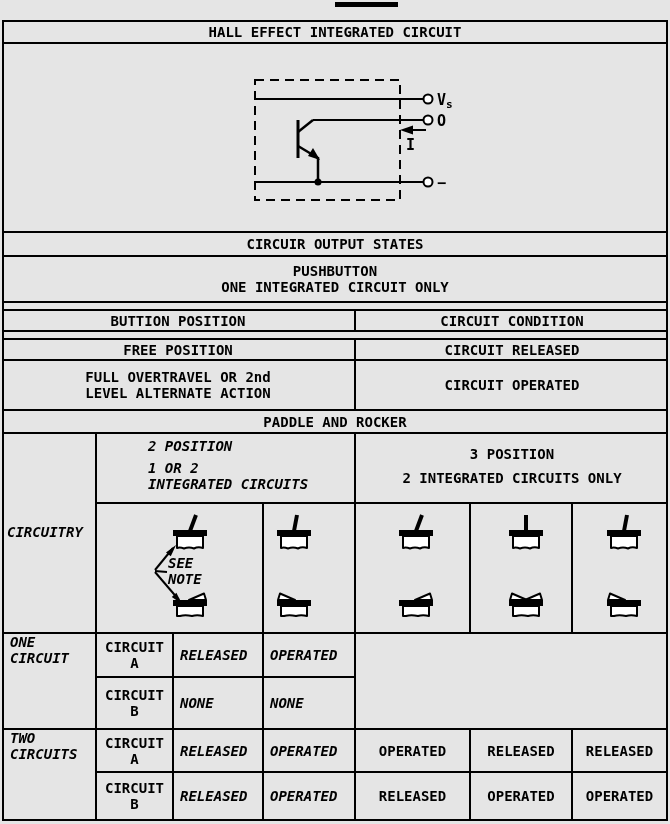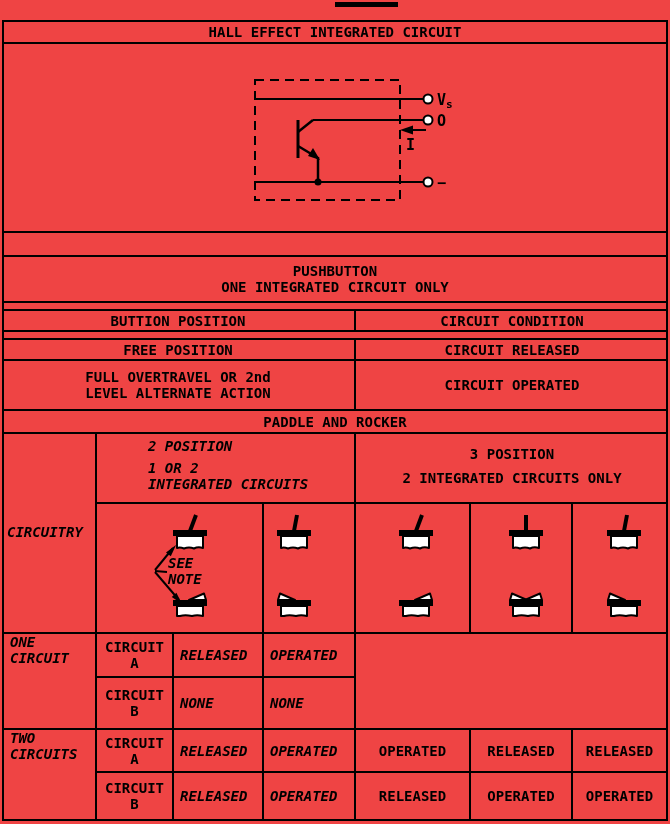--- a/index.html
+++ b/index.html
@@ -1,16 +1,16 @@
 <!DOCTYPE html>
 <html><head>
 <meta charset="utf-8">
 <style>
   html,body{margin:0;padding:0;background:#fff;}
-  .page{position:relative;width:670px;height:824px;background:#ef4444;overflow:hidden;
+  .page{position:relative;width:670px;height:824px;background:#e5e5e5;overflow:hidden;
         font-family:"DejaVu Sans Mono",monospace;color:#000;}
   .ln{position:absolute;background:#000;}
   .topmark{position:absolute;left:335px;top:2px;width:63px;height:5px;background:#000;}
   .t{position:absolute;display:flex;align-items:center;justify-content:center;
      font:bold 14px "DejaVu Sans Mono",monospace;white-space:pre;line-height:16px;}
   .t.left{justify-content:flex-start;font-style:italic;}
   .t.col{flex-direction:column;}
   .t.col.left{align-items:flex-start;}
   .iconcell{position:absolute;}
   .iconcell svg{position:absolute;}
@@ -77,20 +77,21 @@
     <g>
       <line x1="408" y1="86" x2="424" y2="86" stroke="#000" stroke-width="2"></line>
       <polygon points="398,86 411,81.5 411,90.5" fill="#000"></polygon>
     </g>
     <text x="435" y="61" font-family="DejaVu Sans Mono, monospace" font-weight="bold" font-size="15"><tspan>V</tspan><tspan font-size="11" dy="3">s</tspan></text>
     <text x="435" y="82" font-family="DejaVu Sans Mono, monospace" font-weight="bold" font-size="15">O</text>
     <text x="404" y="106" font-family="DejaVu Sans Mono, monospace" font-weight="bold" font-size="15">I</text>
     <text x="435" y="144" font-family="DejaVu Sans Mono, monospace" font-weight="bold" font-size="15">−</text>
   </svg>
 
+  <div class="t" style="left:2px;top:231px;width:666px;height:26px">CIRCUIR OUTPUT STATES</div>
   <div class="t col" style="left:2px;top:257px;width:666px;height:44px">
     <div>PUSHBUTTON</div>
     <div>ONE INTEGRATED CIRCUIT ONLY</div>
   </div>
 
   <div class="t" style="left:2px;top:309px;width:352px;height:23px">BUTTION POSITION</div>
   <div class="t" style="left:356px;top:309px;width:312px;height:23px">CIRCUIT CONDITION</div>
 
   <div class="t" style="left:2px;top:338px;width:352px;height:23px">FREE POSITION</div>
   <div class="t" style="left:356px;top:338px;width:312px;height:23px">CIRCUIT RELEASED</div>

